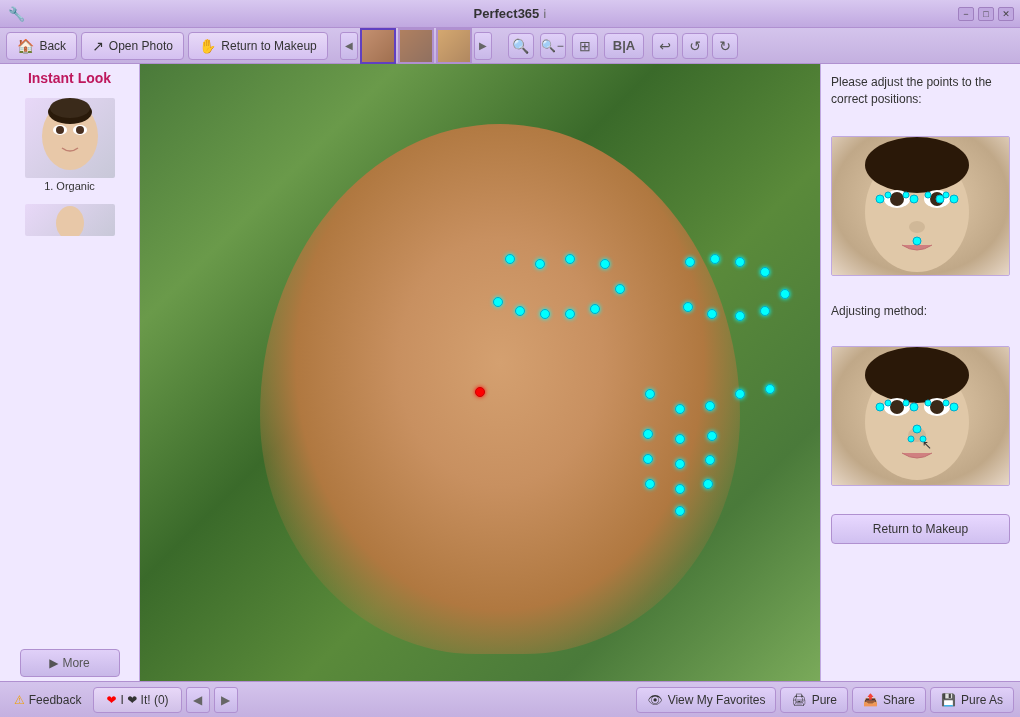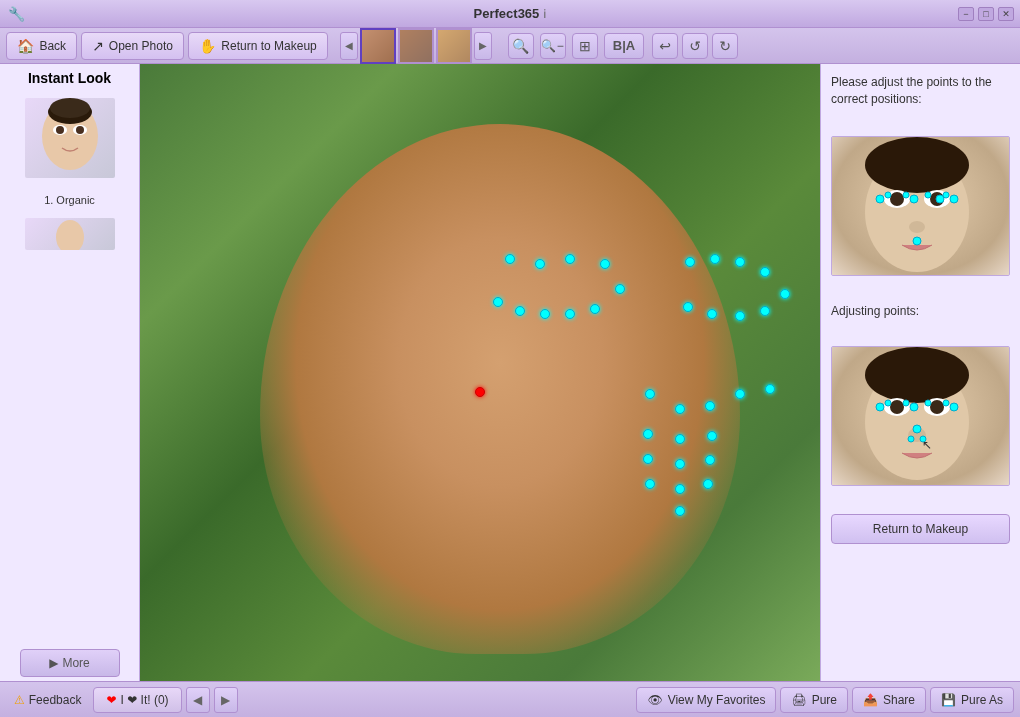--- a/index.html
+++ b/index.html
@@ -183,21 +183,21 @@
       background: #f0e8ff;
       border-right: 1px solid #c0a8e0;
       display: flex;
       flex-direction: column;
       overflow: hidden;
     }
     .instant-look-header {
       text-align: center;
       font-size: 14px;
       font-weight: bold;
-      color: #000000;
+      color: #be185d;
       padding: 6px 0 4px;
     }
     .look-list {
       flex: 1;
       overflow-y: auto;
       padding: 4px;
       display: flex;
       flex-direction: column;
       gap: 4px;
     }
@@ -218,21 +218,21 @@
       width: 90px;
       height: 80px;
       background: linear-gradient(135deg, #e8d8f8, #c8c8d8);
       border-radius: 2px;
       overflow: hidden;
       position: relative;
     }
     .look-label {
       font-size: 11px;
       color: #333;
-      margin-top: 16px;
+      margin-top: 2px;
     }
     .more-btn {
       margin: 4px auto;
       width: 100px;
       height: 28px;
       background: linear-gradient(to bottom, #e0d0f8, #c8b8e8);
       border: 1px solid #b090d0;
       border-radius: 4px;
       cursor: pointer;
       display: flex;
@@ -584,21 +584,21 @@
           <circle cx="122" cy="62" r="4" fill="cyan" stroke="#00aacc" stroke-width="1"></circle>
           <circle cx="56" cy="58" r="3" fill="cyan" stroke="#00aacc" stroke-width="1"></circle>
           <circle cx="74" cy="58" r="3" fill="cyan" stroke="#00aacc" stroke-width="1"></circle>
           <circle cx="96" cy="58" r="3" fill="cyan" stroke="#00aacc" stroke-width="1"></circle>
           <circle cx="114" cy="58" r="3" fill="cyan" stroke="#00aacc" stroke-width="1"></circle>
           <circle cx="85" cy="104" r="4" fill="cyan" stroke="#00aacc" stroke-width="1"></circle>
         </svg>
       </div>
     </div>
 
-    <div class="adjusting-title">Adjusting points:</div>
+    <div class="adjusting-title">Adjusting method:</div>
 
     <div class="right-panel-img">
       <div class="right-panel-img-face">
         <svg width="170" height="138" viewBox="0 0 170 138">
 
           <ellipse cx="85" cy="75" rx="52" ry="58" fill="#e0c8a8"></ellipse>
 
           <ellipse cx="85" cy="28" rx="52" ry="28" fill="#2a1808"></ellipse>
 
           <ellipse cx="65" cy="60" rx="13" ry="9" fill="white"></ellipse>

